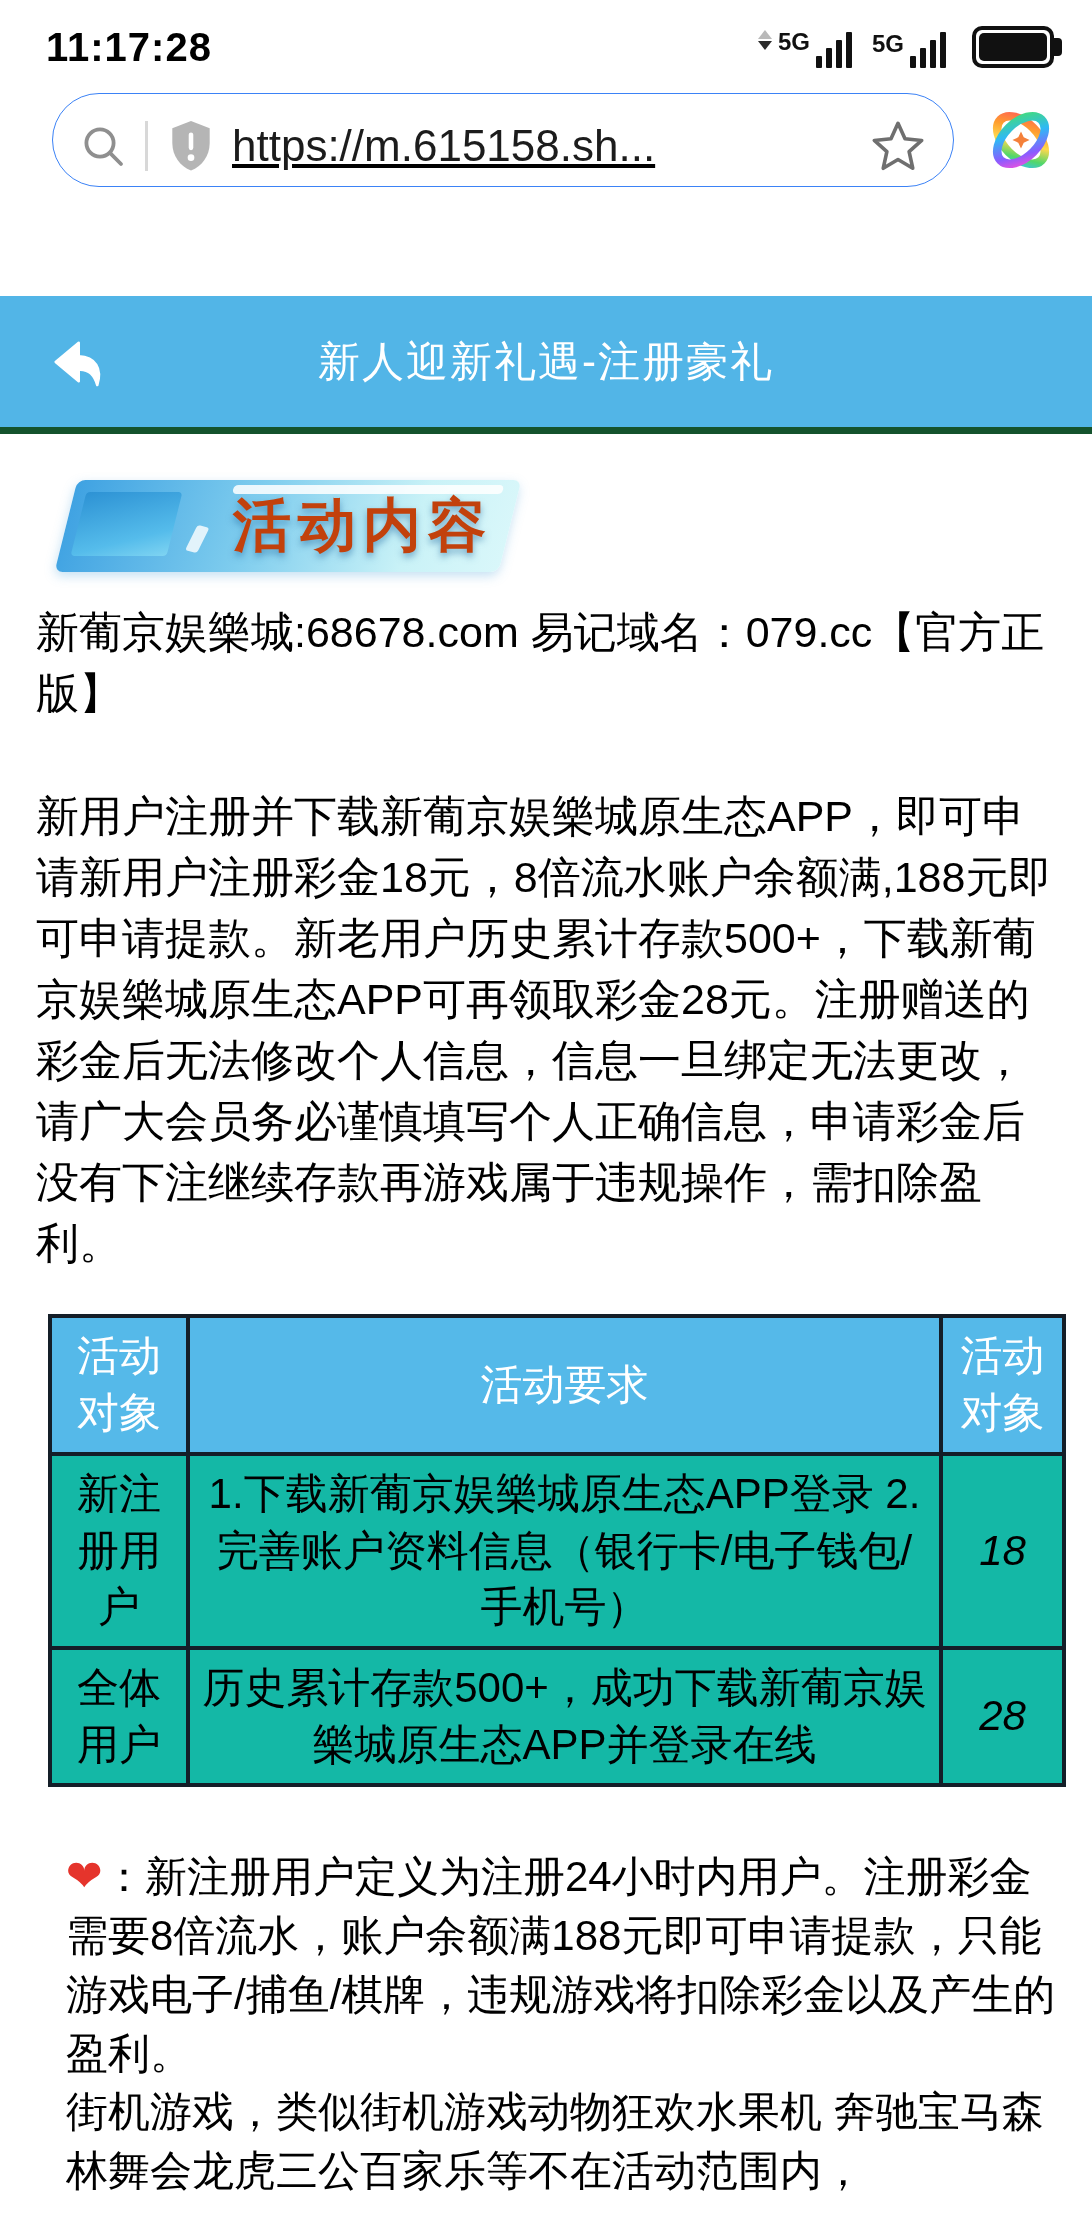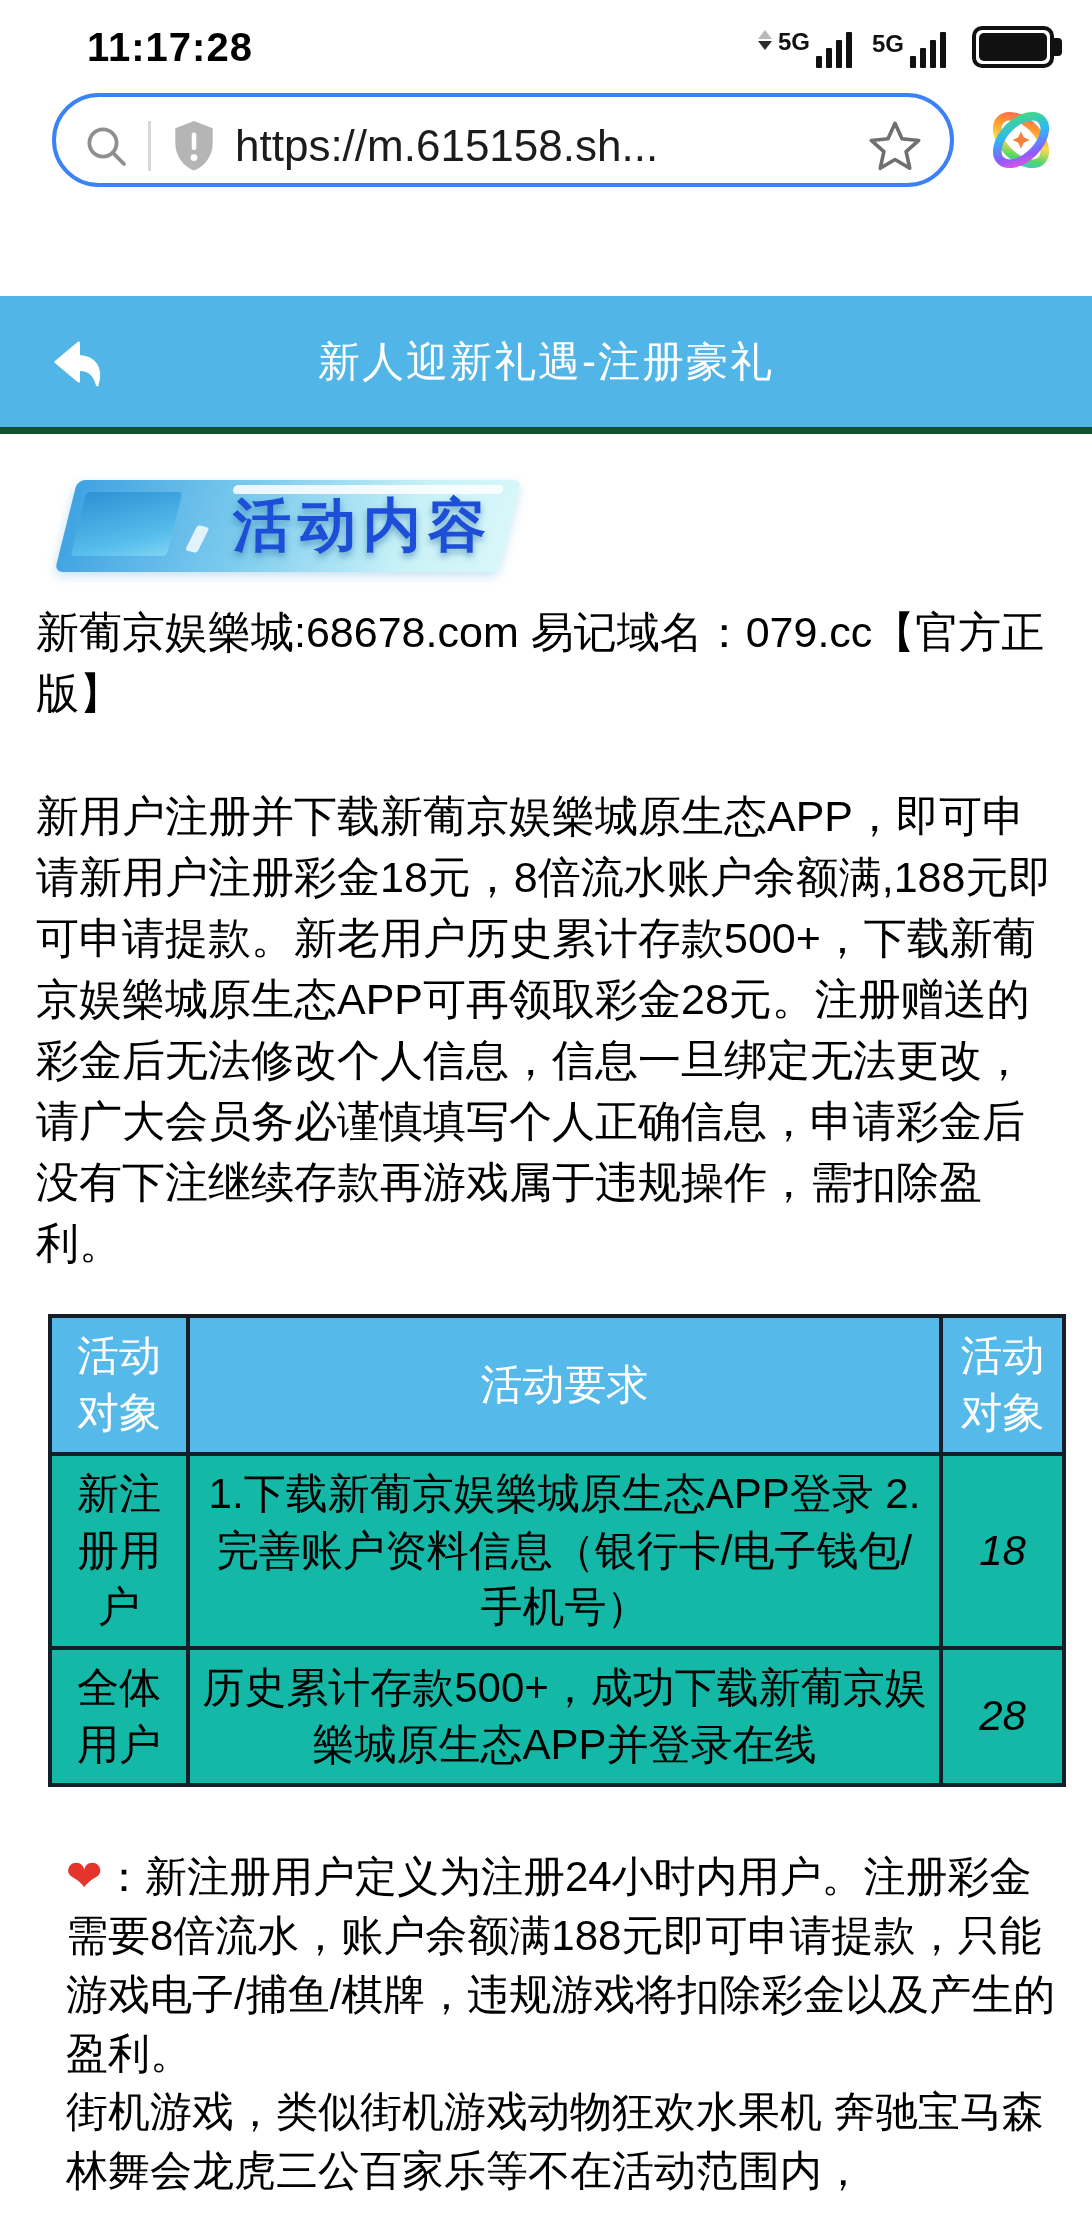--- a/index.html
+++ b/index.html
@@ -3,38 +3,38 @@
 <meta charset="utf-8">
 <style>
   * { margin:0; padding:0; box-sizing:border-box; }
   html,body { width:1092px; }
   body {
     height:2218px; overflow:hidden; background:#fff;
     font-family:"Liberation Sans","DejaVu Sans",sans-serif; color:#000;
   }
 
   
-  .status-bar { height:88px; display:flex; align-items:center; justify-content:space-between; padding:6px 38px 0 46px;margin-left:41px; }
+  .status-bar { height:88px; display:flex; align-items:center; justify-content:space-between; padding:6px 38px 0 46px; }
   .status-time { font-size:40px; font-weight:bold; letter-spacing:1px; }
   .status-right { display:flex; align-items:flex-end; gap:20px; }
   .signal-group { display:flex; align-items:flex-end; gap:6px; }
   .updown { display:flex; flex-direction:column; gap:2px; margin-bottom:18px; }
   .updown .tri-up { width:0; height:0; border-left:7px solid transparent; border-right:7px solid transparent; border-bottom:9px solid #b9b9b9; }
   .updown .tri-down { width:0; height:0; border-left:7px solid transparent; border-right:7px solid transparent; border-top:9px solid #2b2b2b; }
   .net-label { font-size:24px; font-weight:bold; color:#111; align-self:flex-start; margin-bottom:0; line-height:1; }
   .bars { display:flex; align-items:flex-end; gap:4px; }
   .bars i { display:block; width:6px; background:#111; border-radius:1px; }
   .bars i:nth-child(1){height:12px}.bars i:nth-child(2){height:20px}.bars i:nth-child(3){height:28px}.bars i:nth-child(4){height:36px}
   .battery { position:relative; width:82px; height:42px; border:4px solid #111; border-radius:10px; margin-left:6px; }
   .battery .fill { position:absolute; inset:3px; background:#111; border-radius:5px; }
   .battery .nub { position:absolute; right:-12px; top:50%; transform:translateY(-50%); width:8px; height:18px; background:#111; border-radius:0 4px 4px 0; }
 
   
   .url-row { display:flex; align-items:center; padding:0 30px 0 52px; height:104px; }
-  .url-pill { flex:0 0 auto; width:902px; height:94px; border:4px solid #3b82f6; border-radius:47px; display:flex; align-items:center; padding:12px 26px 0 26px; background:#fff; }
+  .url-pill { flex:0 0 auto; width:902px; height:94px; border:1px solid #3b82f6; border-radius:47px; display:flex; align-items:center; padding:12px 26px 0 26px; background:#fff;text-decoration:underline; }
   .icon-search { width:48px; height:48px; flex:0 0 auto; }
   .pill-divider { width:3px; height:50px; background:#d8d8d8; margin:0 18px; flex:0 0 auto; }
   .icon-shield { width:50px; height:54px; flex:0 0 auto; }
   .url-text { flex:1; margin-left:16px; font-size:44px; color:#1c1c1c; white-space:nowrap; overflow:hidden; }
   .icon-star { width:58px; height:58px; flex:0 0 auto; margin-left:8px; }
   .browser-logo { width:78px; height:78px; margin-left:28px; flex:0 0 auto; }
 
   
   .app-header { margin-top:104px; height:138px; background:#52b5e7; border-bottom:7px solid #14532d; position:relative; display:flex; align-items:center; justify-content:center; }
   .back-btn { position:absolute; left:48px; top:50%; transform:translateY(-50%); width:64px; height:64px; }
@@ -45,21 +45,21 @@
 
   .badge { margin:46px 0 0 30px; width:444px; height:92px; position:relative; }
   .badge-skew { position:absolute; inset:0; transform:skewX(-14deg); border-radius:8px;
     background:linear-gradient(97deg,#3fa2e2 0%,#7fcdee 42%,#c9f2f7 78%,#d9f7fa 100%);
     box-shadow:0 4px 10px rgba(90,170,220,.35); }
   .badge-block { position:absolute; left:12px; top:12px; bottom:16px; width:96px; border-radius:4px;
     background:linear-gradient(165deg,#2d92d4 0%,#55bceb 70%,#7fd4f2 100%); }
   .badge-slash { position:absolute; left:158px; right:16px; top:5px; height:9px; background:rgba(255,255,255,.85); border-radius:5px; }
   .badge-tick { position:absolute; left:128px; top:46px; width:13px; height:26px; background:rgba(255,255,255,.8); border-radius:3px; transform:rotate(14deg); }
   .badge-text { position:absolute; left:150px; right:0; top:0; bottom:0; display:flex; align-items:center; justify-content:center;
-    font-size:58px; font-weight:bold; color:#1d4ed8; letter-spacing:7px;
+    font-size:58px; font-weight:bold; color:#c2410c; letter-spacing:7px;
     text-shadow:0 4px 7px rgba(35,105,160,.55); }
 
   .para { font-size:43px; line-height:1.42; color:#000000; }
   .p1 { margin-top:30px; }
   .p2 { margin-top:62px; }
 
   
   .promo-table { margin:40px 0 0 12px; border-collapse:collapse; width:1014px; table-layout:fixed; }
   .promo-table th, .promo-table td { border:4px solid #141e28; text-align:center; vertical-align:middle; }
   .promo-table th { background:#55b9e9; color:#fff; font-weight:normal; font-size:42px; line-height:1.35; padding:10px 10px; height:122px; }

